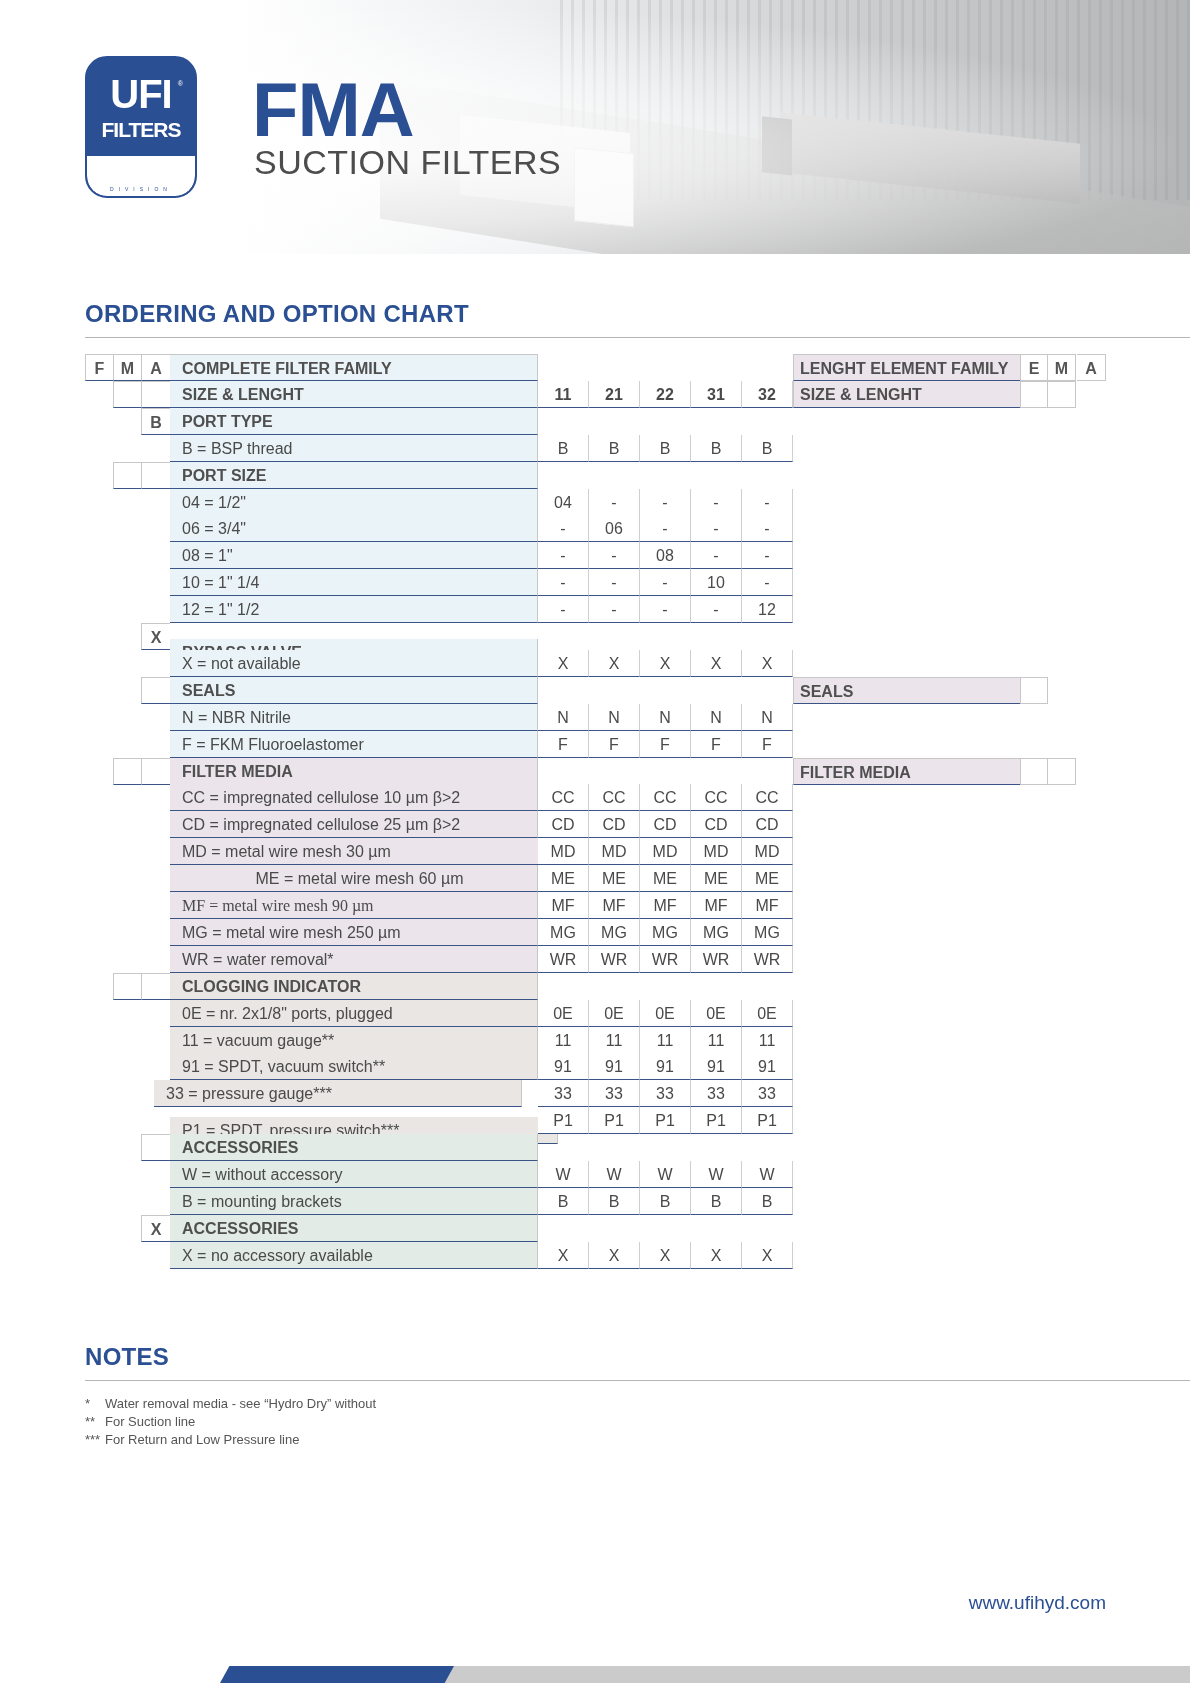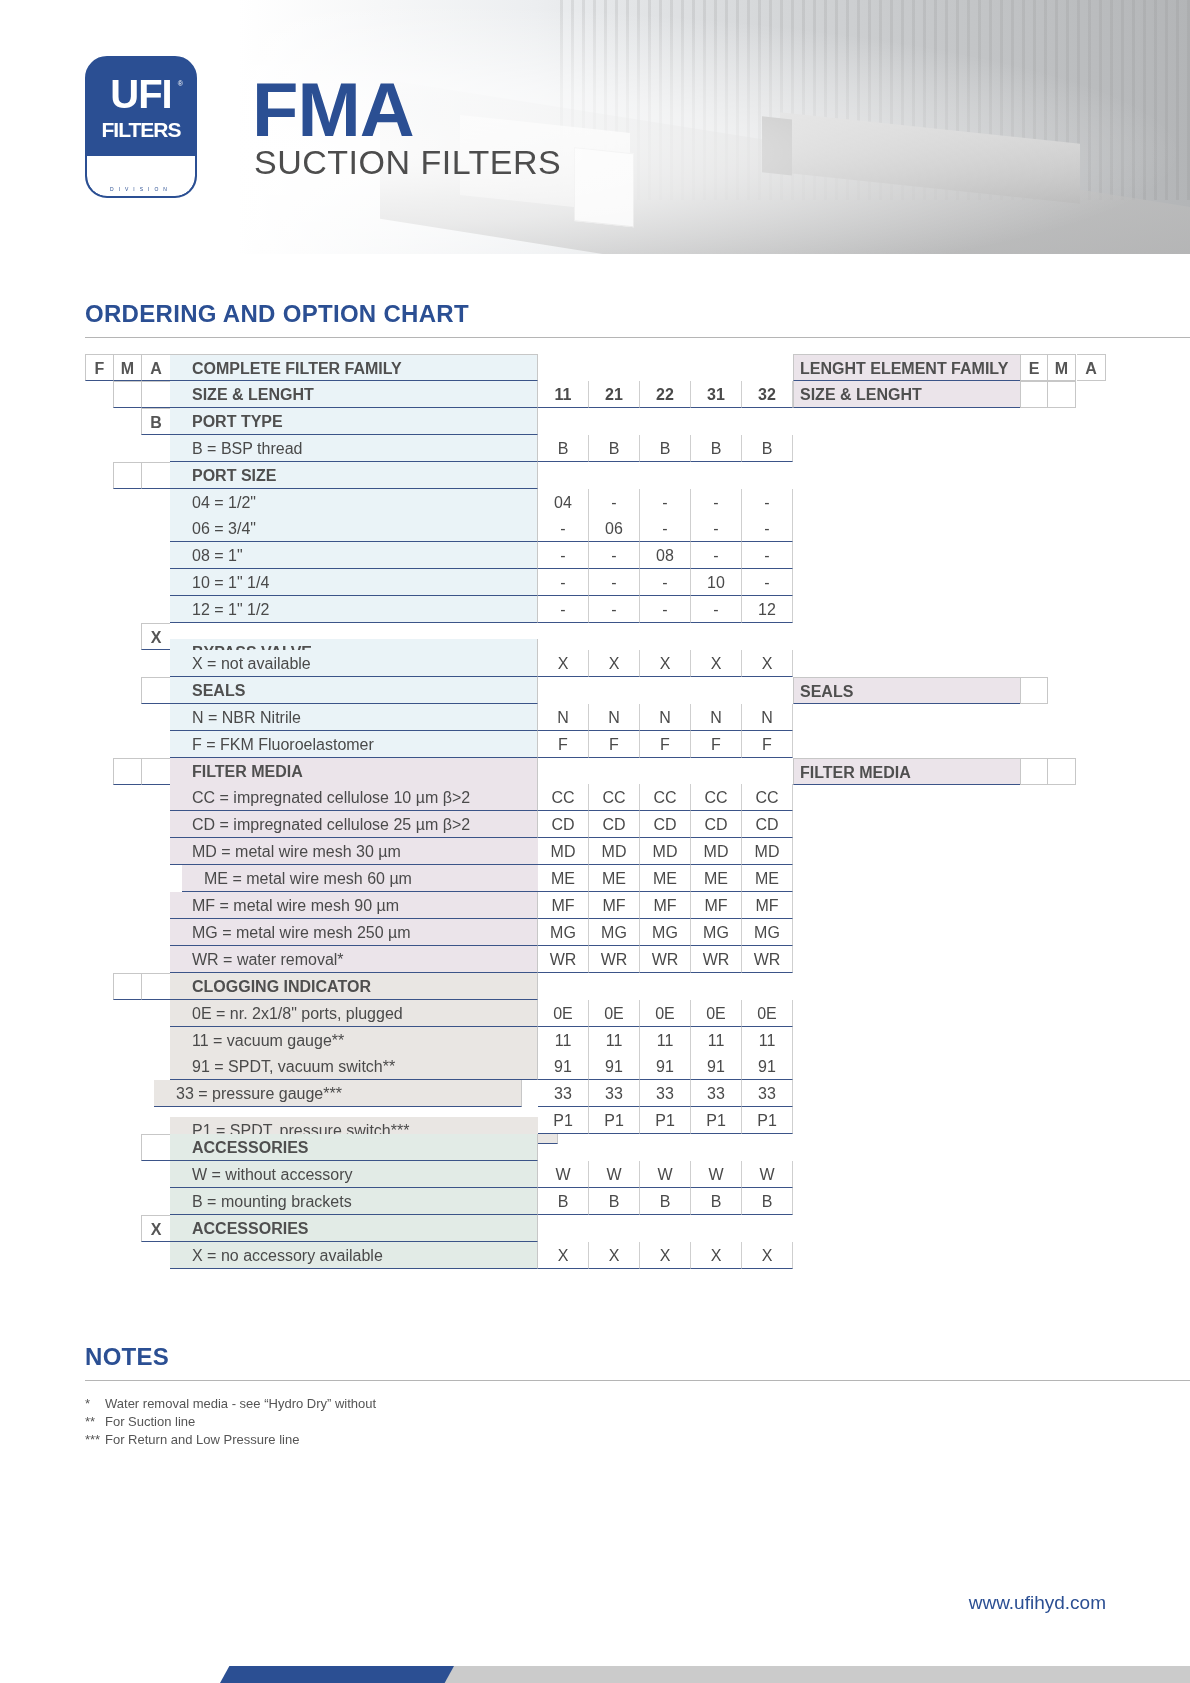--- a/index.html
+++ b/index.html
@@ -51,21 +51,21 @@
   .section-rule { position: absolute; left: 85px; width: 1105px; height: 0; border-top: 1.5px solid #b5b5b5; }
 
   
   .grid { position: absolute; left: 0; top: 0; }
   .cell {
     position: absolute; box-sizing: border-box; height: 27px;
     font-size: 16px; line-height: 27px; white-space: nowrap; overflow: hidden;
   }
   .box { border: 1px solid #c7c7c7; border-right: none; background: #fff; text-align: center; font-weight: bold; color: #555; }
   .box.bottom-rule { border-bottom: 1.5px solid #3b5488; }
-  .lbl { padding-left: 22px; border-right: 1px solid #c7c7c7; border-bottom: 1.5px solid #3b5488; color: #4a4a4a; }
+  .lbl { padding-left: 12px; border-right: 1px solid #c7c7c7; border-bottom: 1.5px solid #3b5488; color: #4a4a4a; }
   .lbl.hdr { font-weight: bold; color: #4f4f4f; font-size: 16px; }
   .lbl.first { border-top: 1px solid #c7c7c7; }
   .bg-blue { background: #eaf3f7; }
   .bg-pink { background: #ebe4ea; }
   .bg-grey { background: #e9e6e3; }
   .bg-green { background: #e2ebe6; }
   .val { text-align: center; border-right: 1px solid #cfcfcf; border-bottom: 1.5px solid #3b5488; background: #fff; color: #4a4a4a; }
   .val.hdrnum { font-weight: bold; }
   .rlbl { padding-left: 6px; background: #ebe4ea; border-bottom: 1.5px solid #3b5488; border-left: 1px solid #c7c7c7; font-weight: bold; color: #4f4f4f; }
   .rlbl.first { border-top: 1px solid #c7c7c7; }
@@ -201,27 +201,27 @@
     <div class="cell val" style="left: 589px; top: 811.3px; width: 51px;">CD</div>
     <div class="cell val" style="left: 640px; top: 811.3px; width: 51px;">CD</div>
     <div class="cell val" style="left: 691px; top: 811.3px; width: 51px;">CD</div>
     <div class="cell val" style="left: 742px; top: 811.3px; width: 51px;">CD</div>
     <div class="cell lbl bg-pink" style="left: 170px; top: 838.2px; width: 380px;">MD = metal wire mesh 30 µm</div>
     <div class="cell val" style="left: 538px; top: 838.2px; width: 51px;">MD</div>
     <div class="cell val" style="left: 589px; top: 838.2px; width: 51px;">MD</div>
     <div class="cell val" style="left: 640px; top: 838.2px; width: 51px;">MD</div>
     <div class="cell val" style="left: 691px; top: 838.2px; width: 51px;">MD</div>
     <div class="cell val" style="left: 742px; top: 838.2px; width: 51px;">MD</div>
-    <div class="cell lbl bg-pink" style="left: 182px; top: 865.1px; width: 368px;">ME = metal wire mesh 60 µm</div>
+    <div class="cell lbl bg-pink" style="left: 170px; top: 865.1px; width: 368px; text-align: center;">ME = metal wire mesh 60 µm</div>
     <div class="cell val" style="left: 538px; top: 865.1px; width: 51px;">ME</div>
     <div class="cell val" style="left: 589px; top: 865.1px; width: 51px;">ME</div>
     <div class="cell val" style="left: 640px; top: 865.1px; width: 51px;">ME</div>
     <div class="cell val" style="left: 691px; top: 865.1px; width: 51px;">ME</div>
     <div class="cell val" style="left: 742px; top: 865.1px; width: 51px;">ME</div>
-    <div class="cell lbl bg-pink" style="left: 170px; top: 892px; width: 368px;">MF = metal wire mesh 90 µm</div>
+    <div class="cell lbl bg-pink" style="left: 170px; top: 892px; width: 368px; font-family: Liberation Serif, serif;">MF = metal wire mesh 90 µm</div>
     <div class="cell val" style="left: 538px; top: 892px; width: 51px;">MF</div>
     <div class="cell val" style="left: 589px; top: 892px; width: 51px;">MF</div>
     <div class="cell val" style="left: 640px; top: 892px; width: 51px;">MF</div>
     <div class="cell val" style="left: 691px; top: 892px; width: 51px;">MF</div>
     <div class="cell val" style="left: 742px; top: 892px; width: 51px;">MF</div>
     <div class="cell lbl bg-pink" style="left: 170px; top: 918.9px; width: 368px;">MG = metal wire mesh 250 µm</div>
     <div class="cell val" style="left: 538px; top: 918.9px; width: 51px;">MG</div>
     <div class="cell val" style="left: 589px; top: 918.9px; width: 51px;">MG</div>
     <div class="cell val" style="left: 640px; top: 918.9px; width: 51px;">MG</div>
     <div class="cell val" style="left: 691px; top: 918.9px; width: 51px;">MG</div>

